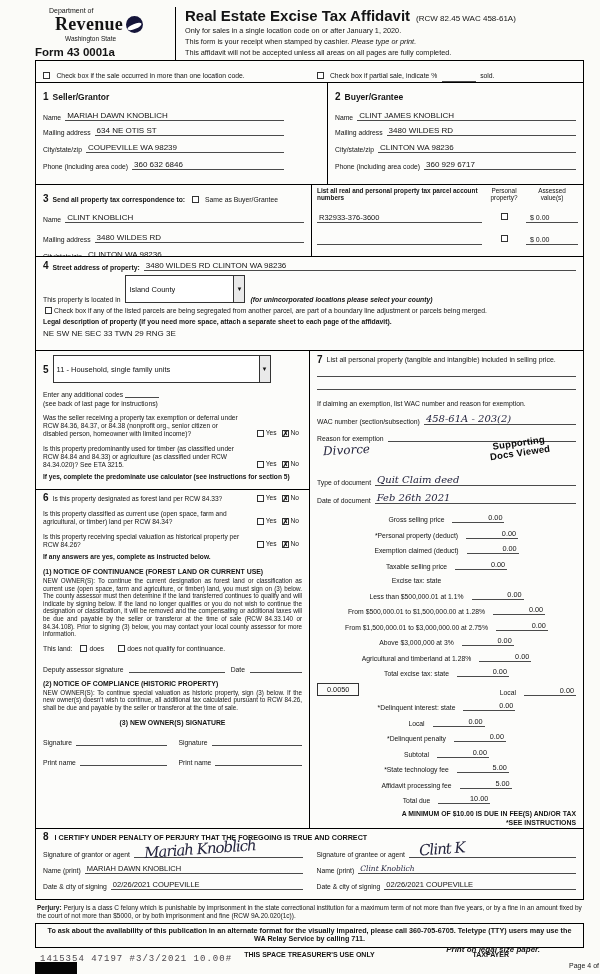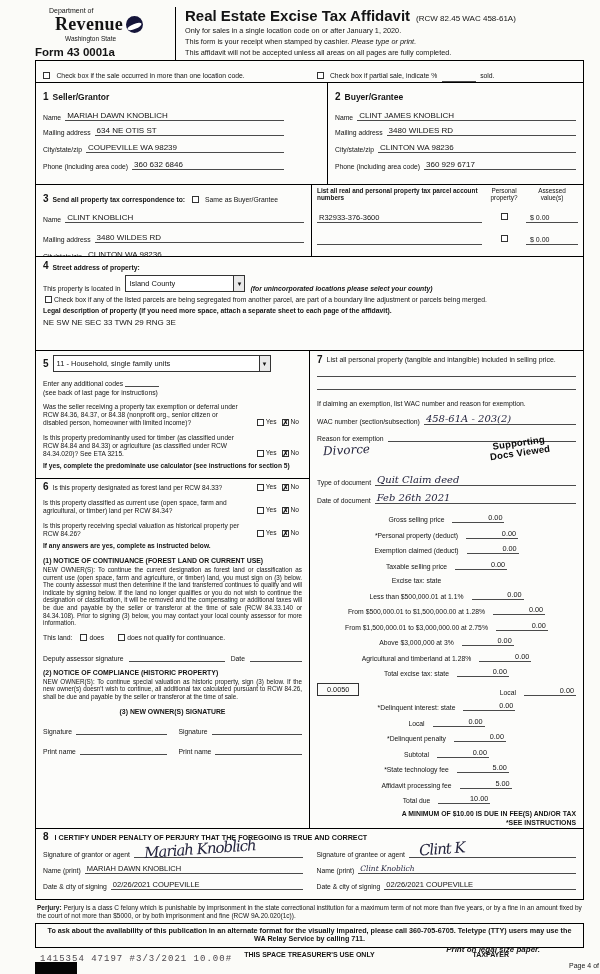--- a/index.html
+++ b/index.html
@@ -60,21 +60,21 @@
   .ph3 { width:52px; text-align:center; }
   .prow { display:flex; align-items:flex-end; margin-top:4px; }
   .pnum { flex:1; font-size:7.5px; min-height:9px; padding:0 2px; }
   .pcb { width:44px; text-align:center; }
   .pval { width:52px; font-size:7px; min-height:9px; text-align:left; padding-left:4px; }
 
   
   .sec4 { height:94px; padding:3px 7px; }
   .s4row { display:flex; align-items:flex-end; font-size:7px; }
   .s4row + .s4row { margin-top:4px; }
-  .dd { display:inline-flex; align-items:center; border:1px solid #333; height:17px; font-size:7.5px; padding-left:3px; background:#fff; }
+  .dd { display:inline-flex; align-items:center; border:1px solid #333; height:28px; font-size:7.5px; padding-left:3px; background:#fff; }
   .dd .ddtext { white-space:nowrap; overflow:hidden; }
   .dd .arrow { margin-left:auto; border-left:1px solid #333; width:11px; height:100%; display:flex; align-items:center; justify-content:center; font-size:6px; background:#e9e9e9; }
   .county-dd { width:120px; margin:0 5px; }
   .italic { font-style:italic; }
   .legal-val { font-size:8px; margin-top:4px; }
 
   
   .main { height:478px; display:flex; }
   .mleft { flex:1; padding:4px 7px; overflow:hidden; }
   .mright { flex:1; border-left:1px solid #000; padding:4px 7px; overflow:hidden; position:relative; }
@@ -268,20 +268,21 @@
             <span class="pcb"></span>
 
           </div>
         </div>
       </div>
 
       <div class="band sec4">
         <div class="s4row">
           <span class="sec-num">4</span>
           <span class="lbl bold">Street address of property:</span>
+          <span class="fval">3480 WILDES RD CLINTON WA 98236</span>
         </div>
         <div class="s4row">
           <span class="lbl">This property is located in</span>
           <span class="dd county-dd">
             <span class="ddtext">Island County</span>
             <span class="arrow">▼</span>
           </span>
           <span class="lbl bold italic">(for unincorporated locations please select your county)</span>
         </div>
         <div class="s4row">

